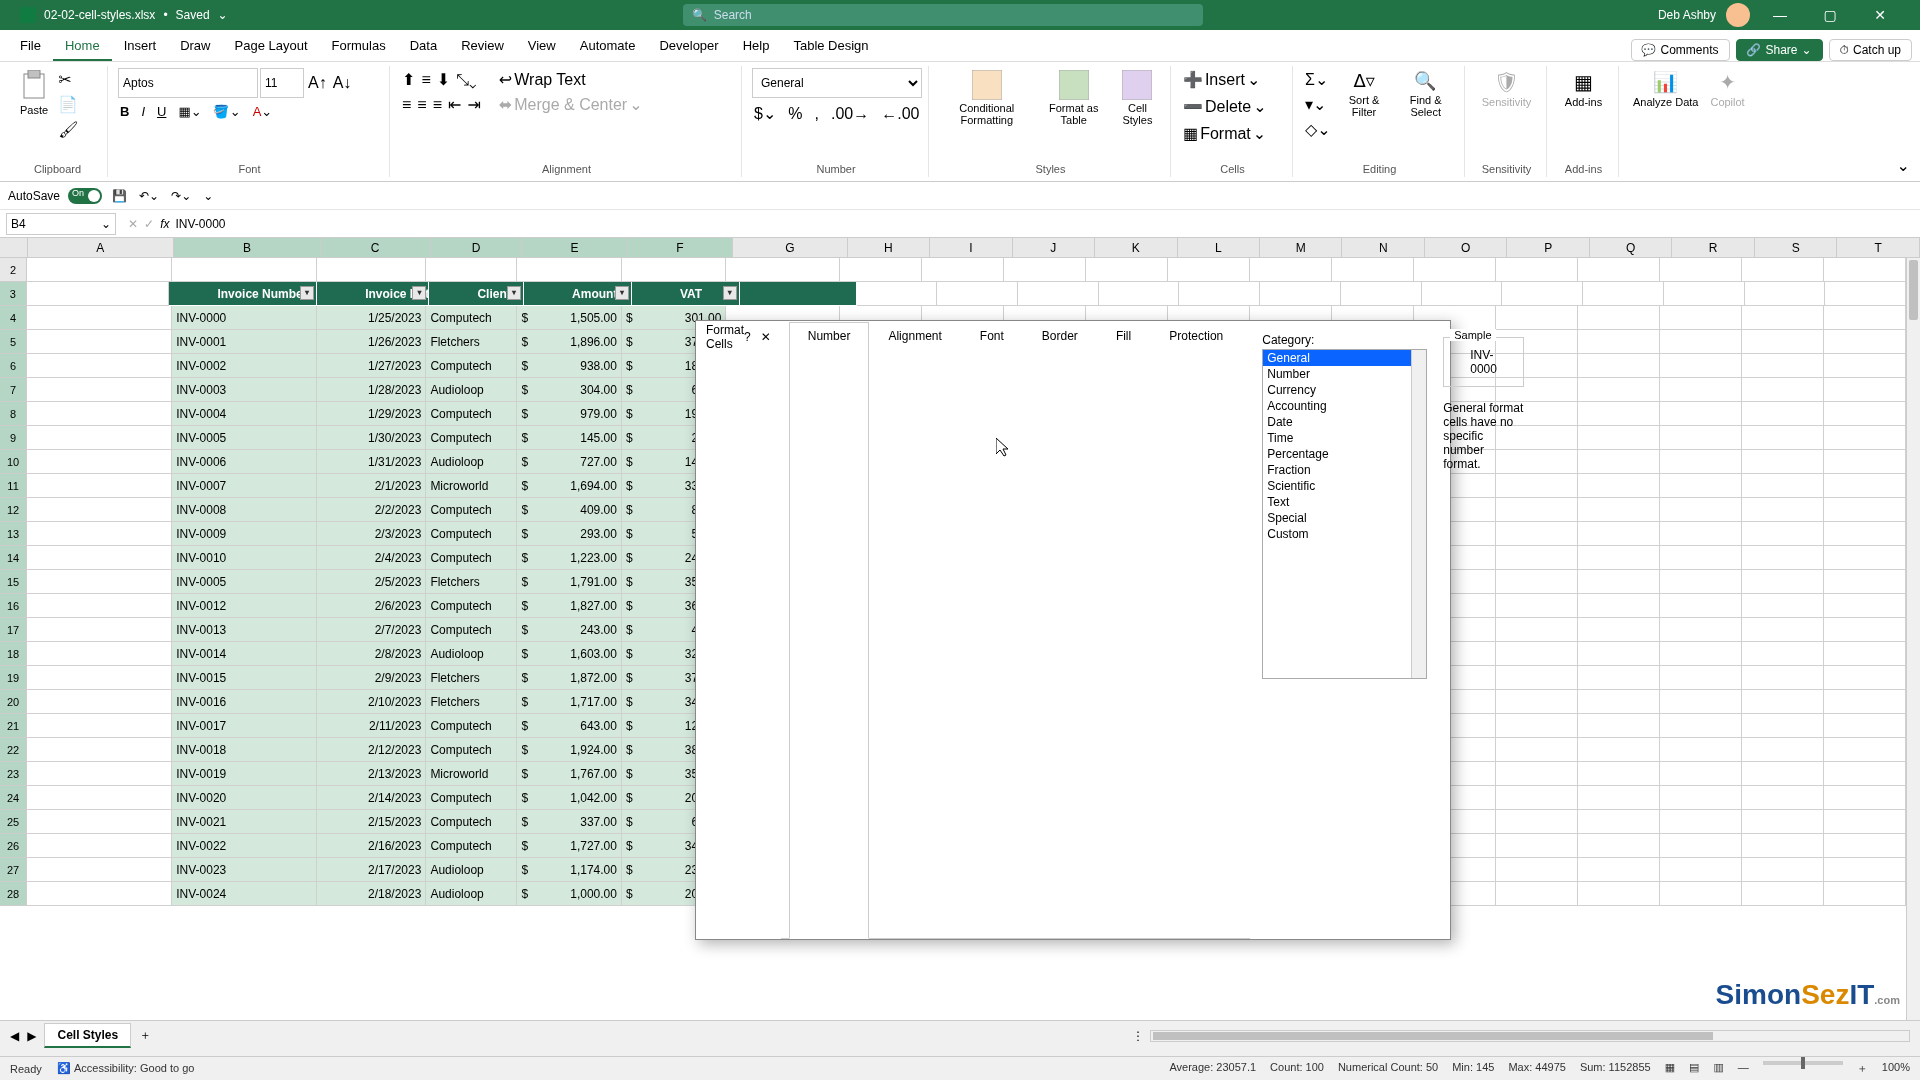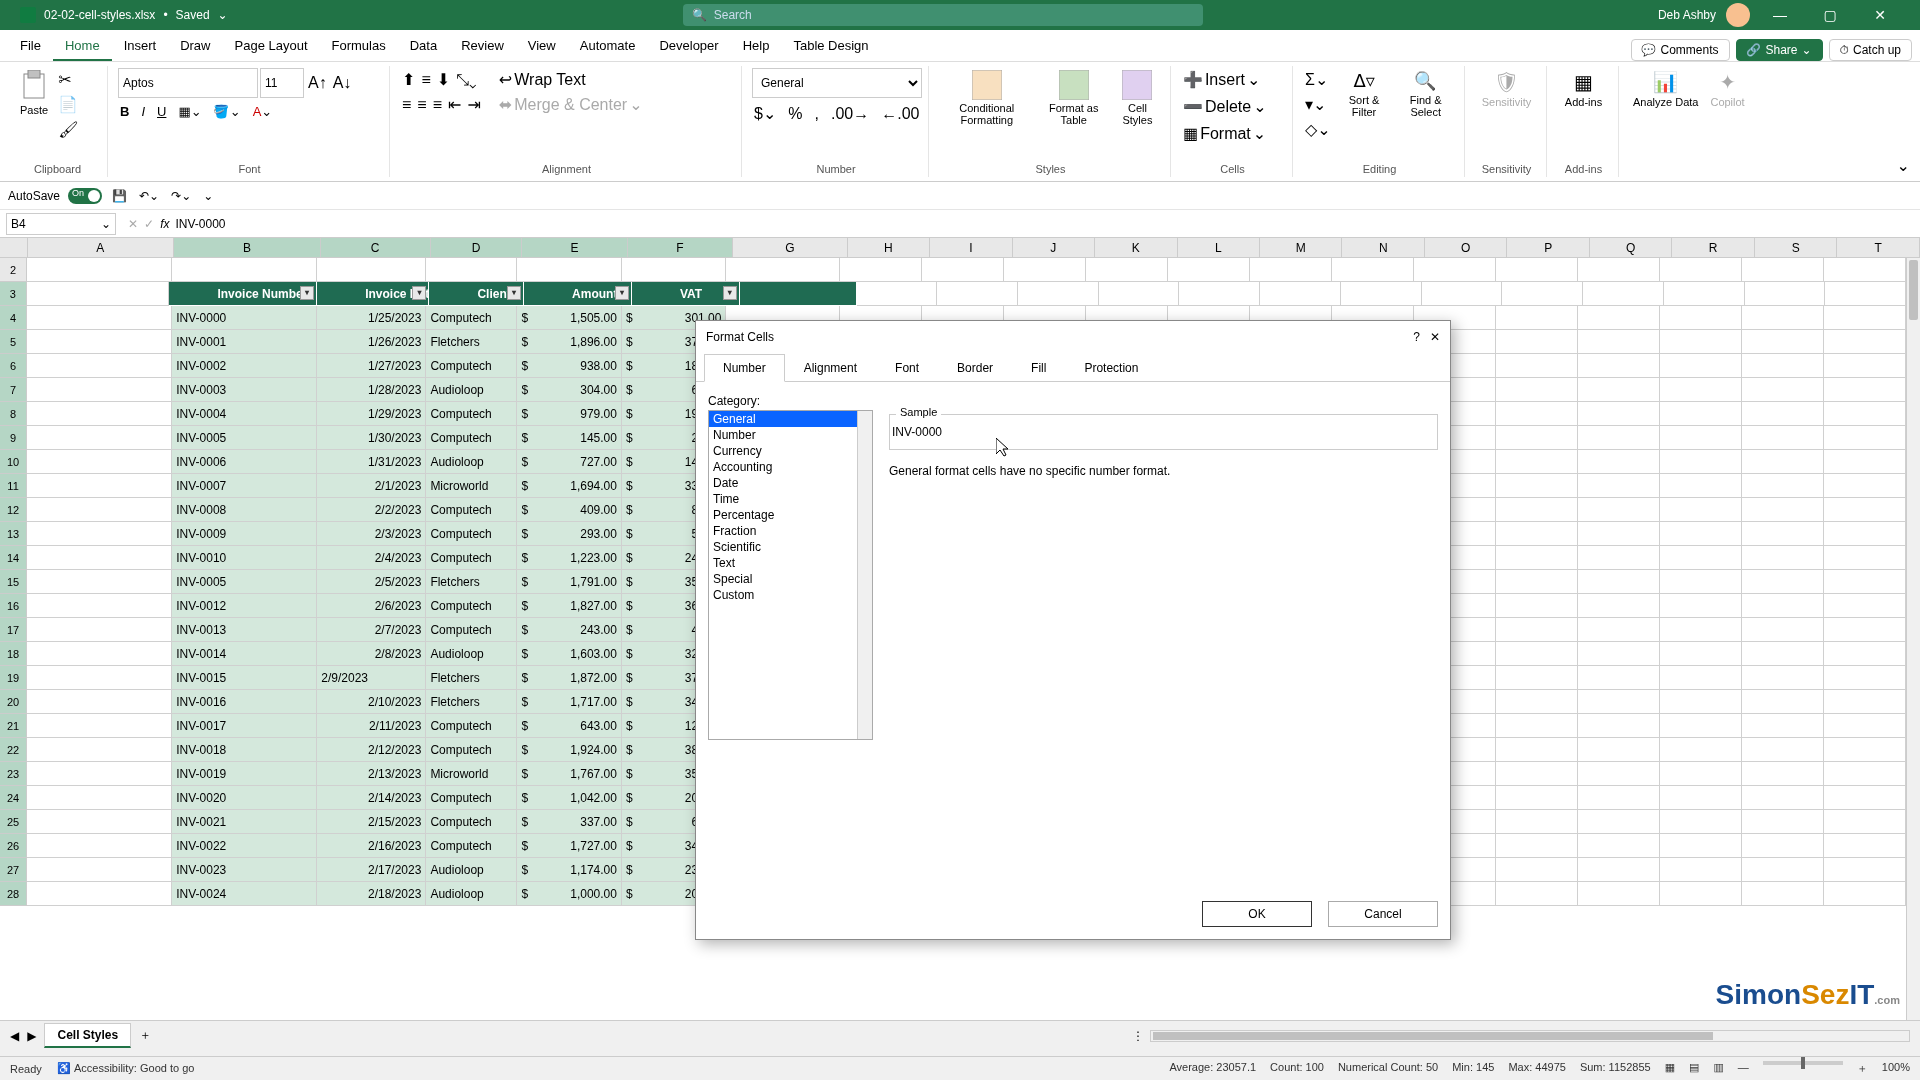--- a/index.html
+++ b/index.html
@@ -65,33 +65,33 @@
 
 
 .sheet-tabs { position: absolute; bottom: 0; left: 0; right: 0; height: 30px; background: #f0f0f0; display: flex; align-items: center; padding: 0 10px; gap: 8px; font-size: 12px; border-top: 1px solid #ccc; }
 .sheet-tab { padding: 4px 12px; background: #fff; border: 1px solid #ccc; border-bottom: 2px solid #217346; font-weight: 600; }
 
 
 .statusbar { position: absolute; bottom: 0; left: 0; right: 0; height: 24px; background: #f0f0f0; border-top: 1px solid #ccc; display: flex; align-items: center; padding: 0 10px; font-size: 11px; gap: 16px; color: #333; }
 .statusbar .right { margin-left: auto; display: flex; gap: 14px; }
 
 
-.dialog { position: absolute; left: 695px; top: 320px; width: 756px; height: 620px; background: #fff; border: 1px solid #888; box-shadow: 4px 4px 14px rgba(0,0,0,0.3); display: flex; flex-direction: column; }
+.dialog { position: absolute; left: 695px; top: 320px; width: 756px; height: 620px; background: #fff; border: 1px solid #888; box-shadow: 4px 4px 14px rgba(0,0,0,0.3); display: flex; flex-direction: row; }
 .dialog-title { height: 32px; display: flex; align-items: center; justify-content: space-between; padding: 0 10px; font-size: 12px; }
 .dialog-title .btns { display: flex; gap: 10px; }
 .dialog-tabs { display: flex; padding: 0 8px; border-bottom: 1px solid #ccc; font-size: 12px; }
 .dialog-tabs .dtab { padding: 6px 18px; border: 1px solid transparent; border-bottom: none; position: relative; top: 1px; }
 .dialog-tabs .dtab.active { border-color: #ccc; background: #fff; border-bottom: 1px solid #fff; }
 .dialog-body { flex: 1; padding: 12px; display: flex; gap: 16px; font-size: 12px; }
 .cat-list { width: 165px; border: 1px solid #aaa; background: #fff; position: relative; }
 .cat-list::after { content: ''; position: absolute; right: 0; top: 0; bottom: 0; width: 14px; background: #f0f0f0; border-left: 1px solid #ccc; }
 .cat-item { padding: 1px 4px; }
 .cat-item.sel { background: #0a64ff; color: #fff; }
 .dialog-right { flex: 1; }
-.sample-box { border: 1px solid #ccc; padding: 6px 0; margin: 20px 0 14px; position: relative; }
+.sample-box { border: 1px solid #ccc; padding: 6px 24px; margin: 4px 0 14px; position: relative; }
 .sample-box legend { position: absolute; top: -9px; left: 6px; background: #fff; padding: 0 4px; font-size: 11px; }
 .dialog-footer { display: flex; justify-content: flex-end; gap: 16px; padding: 12px; }
 .dlg-btn { width: 110px; height: 26px; border: 1px solid #aaa; background: #fff; font-size: 12px; }
 .dlg-btn.primary { border: 1px solid #333; }
 
 .cursor-arrow { position: absolute; left: 996px; top: 438px; width: 16px; height: 20px; pointer-events: none; z-index: 1000; }
 
 .logo-badge { position: absolute; right: 20px; bottom: 40px; width: 180px; height: 90px; font-weight: bold; color: #1a4d8f; font-size: 28px; display: flex; align-items: center; justify-content: flex-end; }
 .logo-badge span { color: #d98800; }
 </style>
@@ -732,21 +732,21 @@
         <div class="cell colN"></div>
         <div class="cell colN"></div>
         <div class="cell colN"></div>
         <div class="cell colN"></div>
         <div class="cell colN"></div>
       </div>
       <div class="row">
         <div class="rowh sel-hdr">19</div>
         <div class="cell colA"></div>
         <div class="cell colB sel">INV-0015</div>
-        <div class="cell colC sel" style="">2/9/2023</div>
+        <div class="cell colC sel" style="text-align: right;">2/9/2023</div>
         <div class="cell colD sel">Fletchers</div>
         <div class="cell colE sel money"><span class="money-sym">$</span>1,872.00</div>
         <div class="cell colF sel money"><span class="money-sym">$</span>374.40</div>
         <div class="cell colG"></div>
         <div class="cell colN"></div>
         <div class="cell colN"></div>
         <div class="cell colN"></div>
         <div class="cell colN"></div>
         <div class="cell colN"></div>
         <div class="cell colN"></div>
@@ -1040,24 +1040,20 @@
         </div>
     </div>
     <div class="dialog-right">
       <div class="sample-box">
         <legend>Sample</legend>
         <div style="padding:4px 2px">INV-0000</div>
       </div>
       <div>General format cells have no specific number format.</div>
     </div>
   </div>
-  <div class="dialog-footer">
-    <button class="dlg-btn primary">OK</button>
-    <button class="dlg-btn">Cancel</button>
-  </div>
 </div>
 
 <svg class="cursor-arrow">
     <polygon points="0,0 0,16 4,12 8,18 10,17 7,11 12,11" fill="#fff" stroke="#000"></polygon>
   </svg>
 
 <div class="logo-badge">
   <div><span style="color:#1a4d8f">Simon</span><span style="color:#d98800">Sez</span><span style="color:#1a4d8f">IT</span><span style="color:#888;font-size:11px">.com</span></div>
 </div>
 

